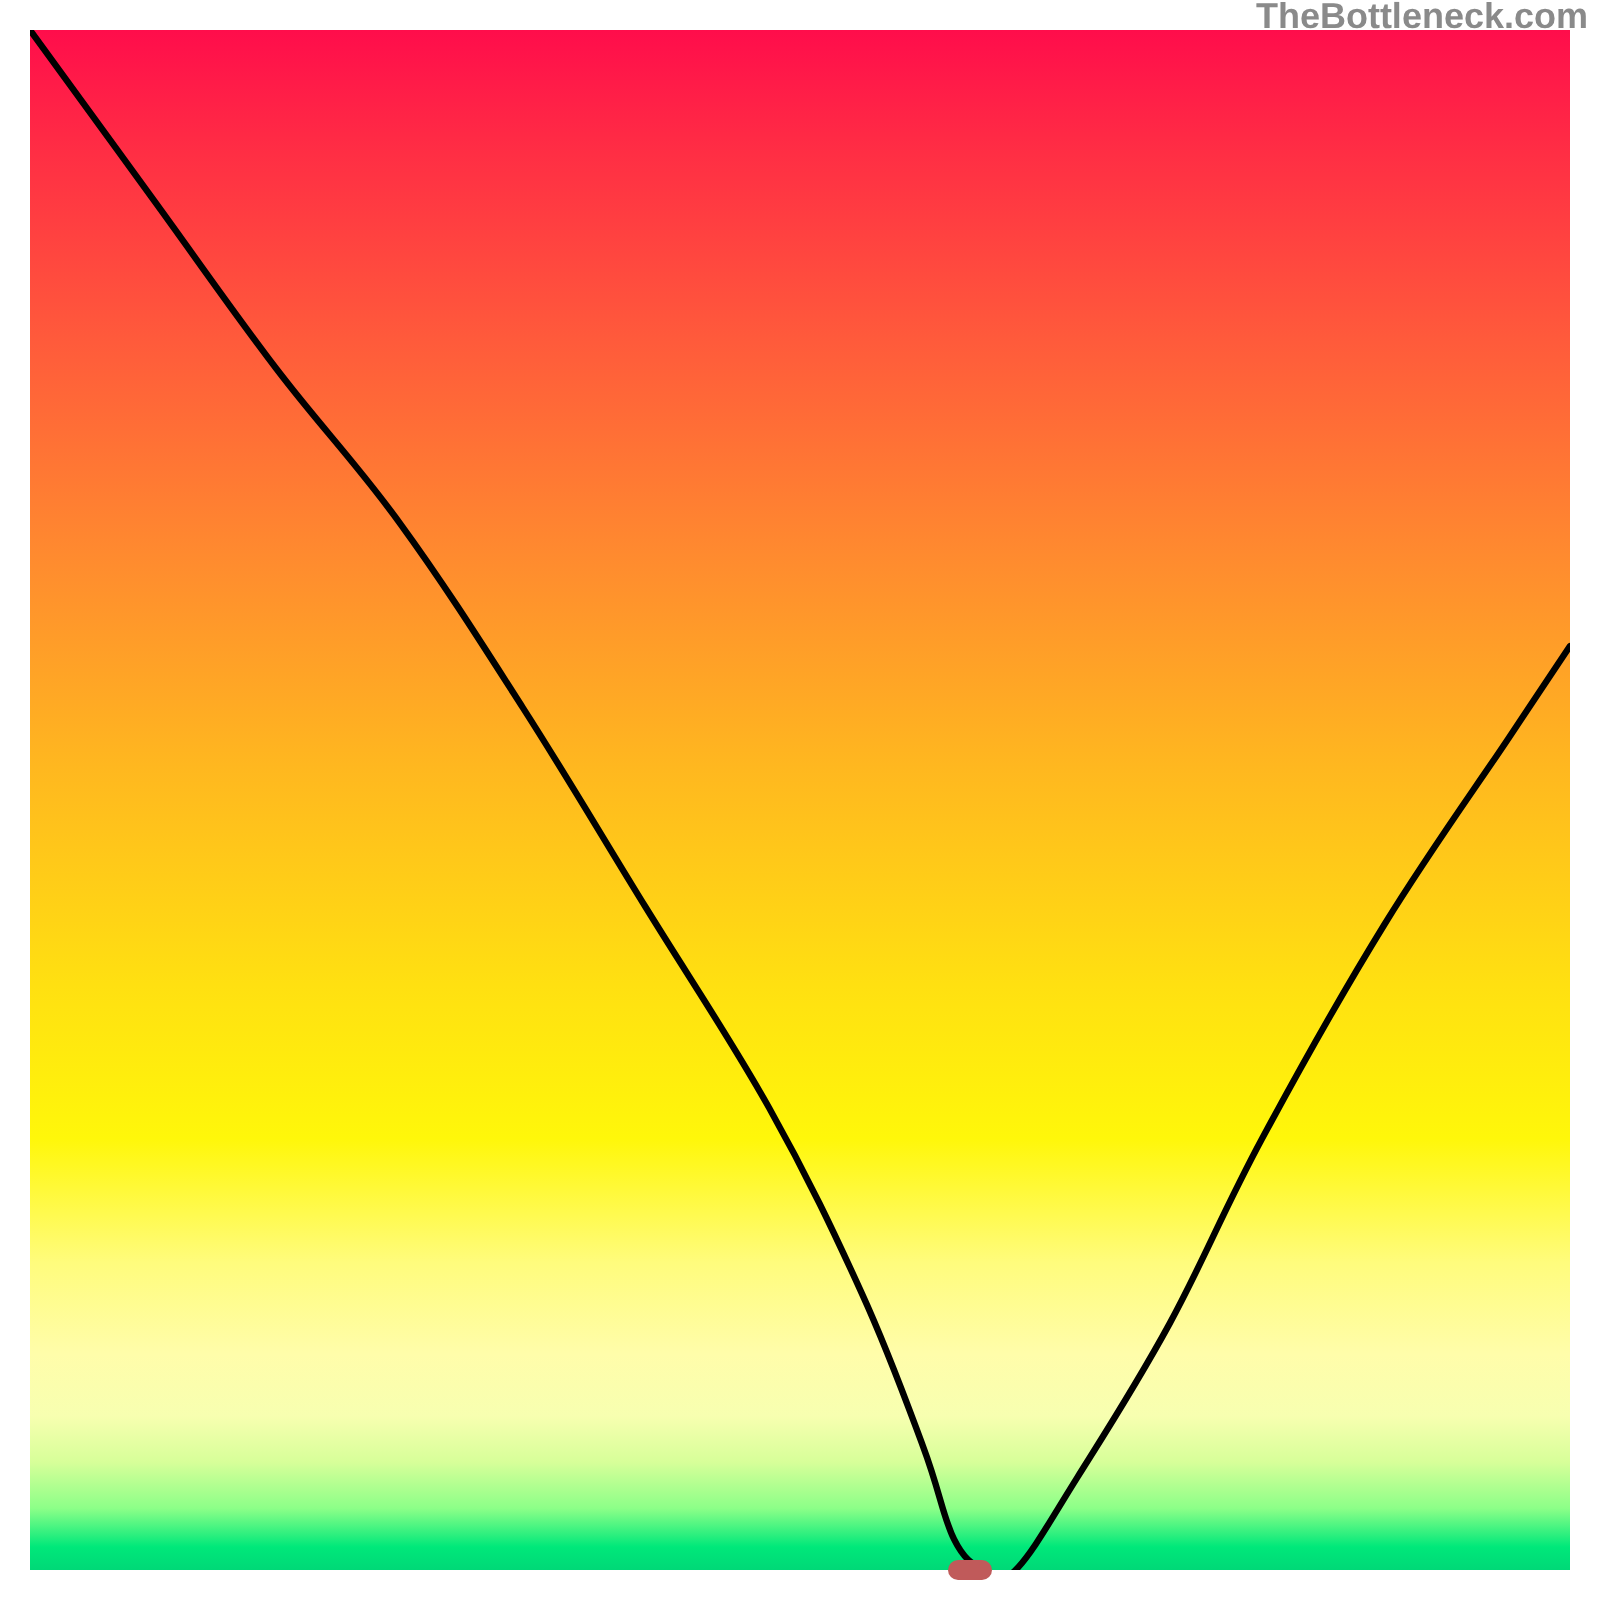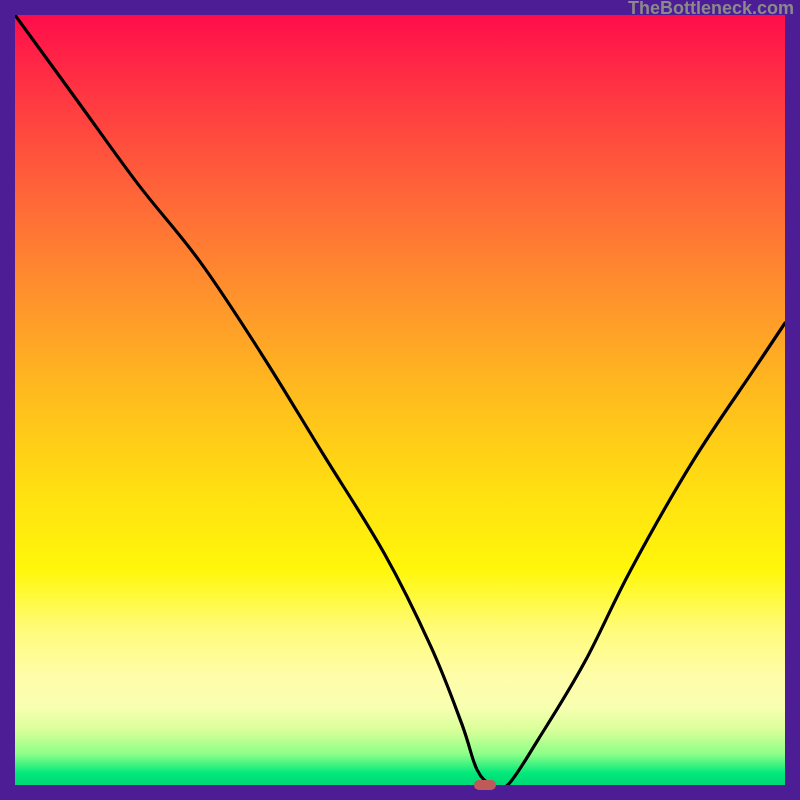--- a/index.html
+++ b/index.html
@@ -8,21 +8,21 @@
     width: 800px;
     height: 800px;
     background: #000;
     overflow: hidden;
     font-family: Arial, Helvetica, sans-serif;
   }
   .frame {
     position: relative;
     width: 800px;
     height: 800px;
-    background: #4c1d95;
+    background: #ffffff;
   }
   .plot-area {
     position: absolute;
     left: 15px;
     top: 15px;
     width: 770px;
     height: 770px;
     
     background: linear-gradient(
       to bottom,

